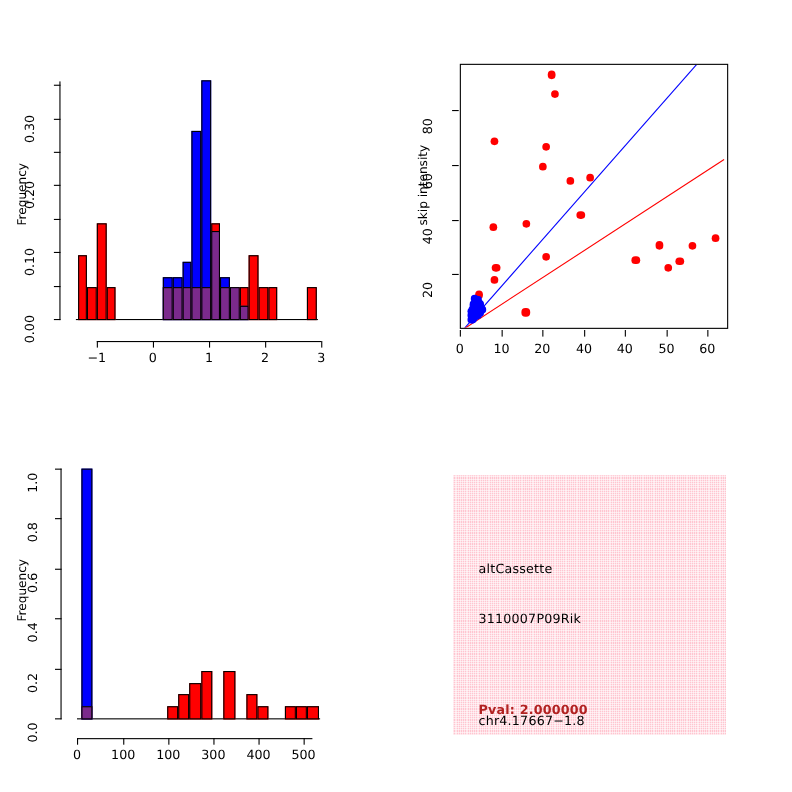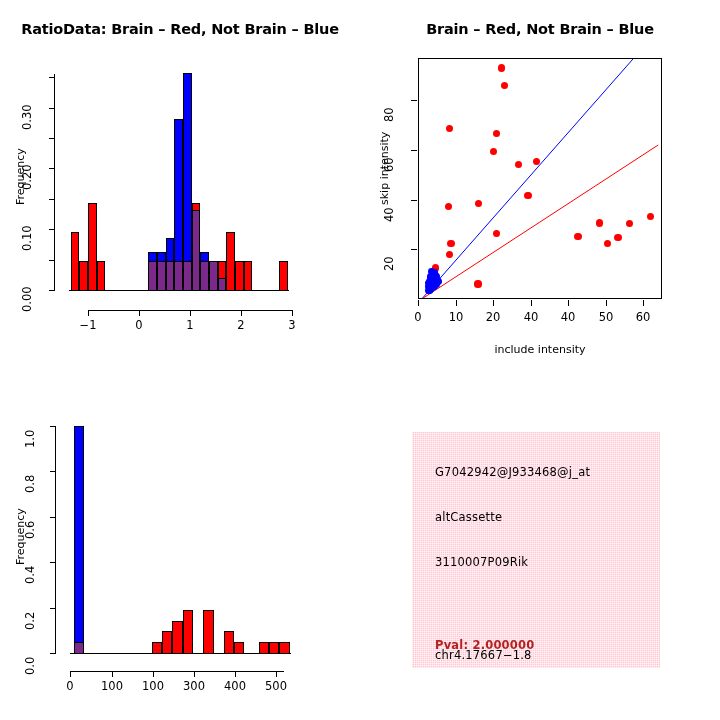--- a/index.html
+++ b/index.html
@@ -45,21 +45,20 @@
     position:absolute;font-size:11.5px;color:#000;white-space:nowrap;
     letter-spacing:.2px;
   }
   .info-line.pval{color:#b22222;font-weight:bold;}
 </style>
 </head>
 <body>
 
 <div class="panel" id="ratio-panel" style="left:0;top:0;width:360px;height:360px;">
 
-  <div class="ptitle" style="top:21px;">RatioData: Brain – Red, Not Brain – Blue</div>
 
   <div class="ylab-rot" style="left:14px;top:205px;">Frequency</div>
 
 
   <div id="ratio-plot" style="position:absolute;left:0;top:0;width:360px;height:360px;">
       <div class="axis-line" style="left:54px;top:74.12162162162164px;width:1px;height:216.87837837837836px;"></div>
       <div class="axis-line" style="left:49px;top:290px;width:6px;height:1px;"></div>
       <div class="axis-line" style="left:49px;top:260px;width:6px;height:1px;"></div>
       <div class="axis-line" style="left:49px;top:229px;width:6px;height:1px;"></div>
       <div class="axis-line" style="left:49px;top:199px;width:6px;height:1px;"></div>
@@ -109,25 +108,23 @@
       <div class="bar" style="left:217.74468085106383px;top:277.8378378378378px;width:8.68085106382975px;height:13.16216216216219px;background:#7b2a8c;"></div>
       <div class="bar" style="left:226.42553191489358px;top:232.22972972972974px;width:8.680851063829806px;height:58.77027027027026px;background:#ff0000;"></div>
       <div class="bar" style="left:235.1063829787234px;top:260.81081081081084px;width:8.680851063829806px;height:30.189189189189165px;background:#ff0000;"></div>
       <div class="bar" style="left:243.7872340425532px;top:260.81081081081084px;width:8.680851063829778px;height:30.189189189189165px;background:#ff0000;"></div>
       <div class="bar" style="left:279.02127659574467px;top:260.81081081081084px;width:8.680851063829778px;height:30.189189189189165px;background:#ff0000;"></div>
     </div>
 </div>
 
 <div class="panel" id="scatter-panel" style="left:360px;top:0;width:360px;height:360px;">
 
-  <div class="ptitle" style="top:21px;">Brain – Red, Not Brain – Blue</div>
 
   <div class="ylab-rot" style="left:18px;top:205px;">skip intensity</div>
 
-  <div class="axlab" style="left:0;top:343px;width:360px;">include intensity</div>
 
   <div id="scatter-plot" style="position:absolute;left:0;top:0;width:360px;height:360px;">
       <div style="position:absolute;left:58px;top:58px;width:244px;height:241px;border:1px solid #000;box-sizing:border-box;"></div>
       <div class="axis-line" style="left:58px;top:300px;width:1px;height:6px;"></div>
       <div class="tick-x" style="left:28px;top:310px;width:60px;">0</div>
       <div class="axis-line" style="left:96px;top:300px;width:1px;height:6px;"></div>
       <div class="tick-x" style="left:66px;top:310px;width:60px;">10</div>
       <div class="axis-line" style="left:133px;top:300px;width:1px;height:6px;"></div>
       <div class="tick-x" style="left:103px;top:310px;width:60px;">20</div>
       <div class="axis-line" style="left:171px;top:300px;width:1px;height:6px;"></div>
@@ -260,18 +257,17 @@
       <div class="bar" style="left:203.30729166666666px;top:249.87px;width:10.286458333333343px;height:44.129999999999995px;background:#ff0000;"></div>
       <div class="bar" style="left:223.88020833333331px;top:271.435px;width:10.286458333333343px;height:22.564999999999998px;background:#ff0000;"></div>
       <div class="bar" style="left:234.16666666666666px;top:282.104px;width:10.286458333333343px;height:11.896000000000015px;background:#ff0000;"></div>
       <div class="bar" style="left:258.85416666666663px;top:282.104px;width:10.286458333333371px;height:11.896000000000015px;background:#ff0000;"></div>
       <div class="bar" style="left:269.140625px;top:282.104px;width:10.286458333333314px;height:11.896000000000015px;background:#ff0000;"></div>
       <div class="bar" style="left:279.4270833333333px;top:282.104px;width:10.286458333333314px;height:11.896000000000015px;background:#ff0000;"></div>
     </div>
 </div>
 
 <div class="panel" id="info-panel" style="left:412px;top:432px;width:248px;height:236px;">
-  <div class="info-line" style="left:23px;top:33px;">G7042942@J933468@j_at</div>
   <div class="info-line" style="left:23px;top:78px;">altCassette</div>
   <div class="info-line" style="left:23px;top:123px;">3110007P09Rik</div>
   <div class="info-line" style="left:23px;top:168px;margin-top:48px;">chr4.17667−1.8</div>
   <div class="info-line pval" style="left:23px;top:206px;">Pval: 2.000000</div>
 </div>
 
 </body></html>

